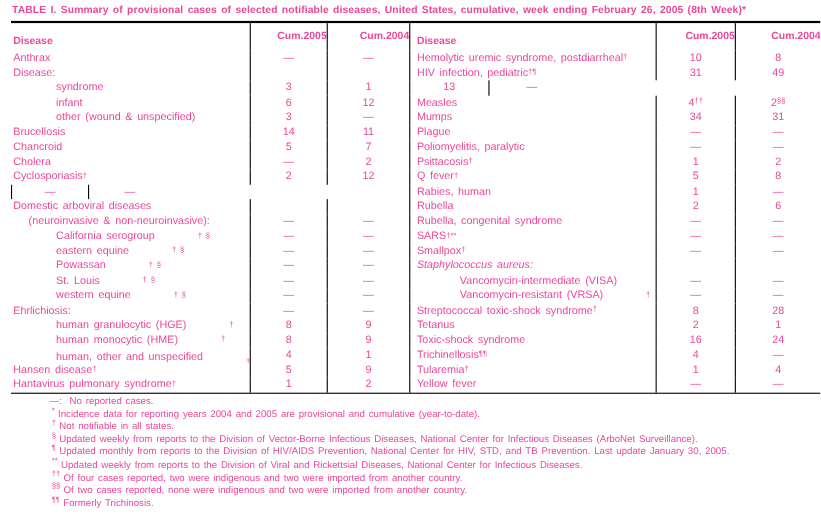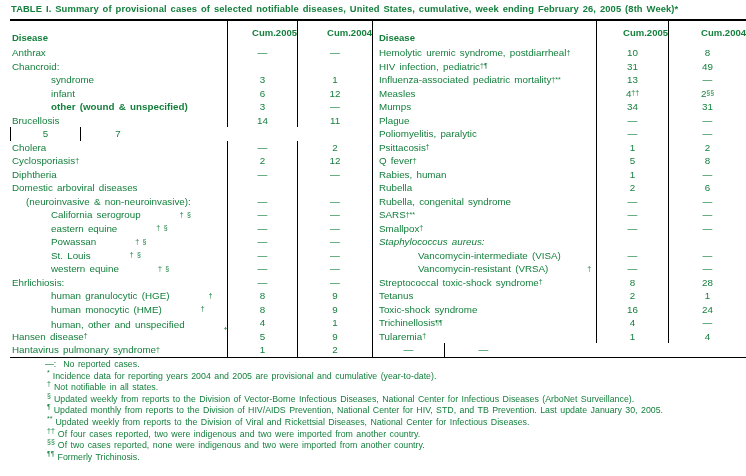--- a/index.html
+++ b/index.html
@@ -1,17 +1,17 @@
 <!DOCTYPE html>
 <html><head>
 <meta charset="utf-8">
 <style>
   html,body{margin:0;padding:0;background:#fff;}
   .page{position:relative;width:746px;height:476px;background:#ffffff;
-        font-family:"Liberation Sans",sans-serif;color:#15803d;overflow:hidden;}
+        font-family:"Liberation Sans",sans-serif;color:#ec4899;overflow:hidden;}
   .title{position:absolute;left:11px;top:3px;font-size:9.4px;font-weight:bold;
          white-space:nowrap;word-spacing:1.2px;letter-spacing:0.1px;}
   .table{position:absolute;left:10px;top:19px;width:736px;display:flex;
          border-top:2px solid #000;border-bottom:1.5px solid #000;}
   .half{display:flex;flex-direction:column;}
   .row{display:flex;height:13.5px;font-size:9.8px;word-spacing:1.5px;white-space:nowrap;}
   .cell{box-sizing:border-box;display:flex;align-items:center;height:100%;overflow:hidden;}
   .c-v1,.c-v2{border-left:1px solid #000;justify-content:center;}
   .left  .c-label{width:217px;padding-left:2px;}
   .left  .c-v1{width:70px;}
@@ -59,21 +59,21 @@
             </div>
             <div class="cell c-v1">
               <span>—</span>
             </div>
             <div class="cell c-v2">
               <span>—</span>
             </div>
           </div>
           <div class="row">
             <div class="cell c-label">
-              <span>Chancroid:</span>
+              <span>Disease:</span>
             </div>
             <div class="cell c-v1">
               <span></span>
             </div>
             <div class="cell c-v2">
               <span></span>
             </div>
           </div>
           <div class="row">
             <div class="cell c-label" style="text-indent: 39px;">
@@ -91,21 +91,21 @@
               <span>infant</span>
             </div>
             <div class="cell c-v1">
               <span>6</span>
             </div>
             <div class="cell c-v2">
               <span>12</span>
             </div>
           </div>
           <div class="row">
-            <div class="cell c-label" style="text-indent: 39px; font-weight: bold;">
+            <div class="cell c-label" style="text-indent: 39px;">
               <span>other (wound &amp; unspecified)</span>
             </div>
             <div class="cell c-v1">
               <span>3</span>
             </div>
             <div class="cell c-v2">
               <span>—</span>
             </div>
           </div>
           <div class="row">
@@ -113,20 +113,23 @@
               <span>Brucellosis</span>
             </div>
             <div class="cell c-v1">
               <span>14</span>
             </div>
             <div class="cell c-v2">
               <span>11</span>
             </div>
           </div>
           <div class="row">
+            <div class="cell c-label">
+              <span>Chancroid</span>
+            </div>
             <div class="cell c-v1">
               <span>5</span>
             </div>
             <div class="cell c-v2">
               <span>7</span>
             </div>
           </div>
           <div class="row">
             <div class="cell c-label">
               <span>Cholera</span>
@@ -144,23 +147,20 @@
               <sup>†</sup>
             </div>
             <div class="cell c-v1">
               <span>2</span>
             </div>
             <div class="cell c-v2">
               <span>12</span>
             </div>
           </div>
           <div class="row">
-            <div class="cell c-label">
-              <span>Diphtheria</span>
-            </div>
             <div class="cell c-v1">
               <span>—</span>
             </div>
             <div class="cell c-v2">
               <span>—</span>
             </div>
           </div>
           <div class="row">
             <div class="cell c-label">
               <span>Domestic arboviral diseases</span>
@@ -349,24 +349,20 @@
               <sup>†¶</sup>
             </div>
             <div class="cell c-v1">
               <span>31</span>
             </div>
             <div class="cell c-v2">
               <span>49</span>
             </div>
           </div>
           <div class="row">
-            <div class="cell c-label">
-              <span>Influenza-associated pediatric mortality</span>
-              <sup>†**</sup>
-            </div>
             <div class="cell c-v1">
               <span>13</span>
             </div>
             <div class="cell c-v2">
               <span>—</span>
             </div>
           </div>
           <div class="row">
             <div class="cell c-label">
               <span>Measles</span>
@@ -581,20 +577,23 @@
               <sup>†</sup>
             </div>
             <div class="cell c-v1">
               <span>1</span>
             </div>
             <div class="cell c-v2">
               <span>4</span>
             </div>
           </div>
           <div class="row">
+            <div class="cell c-label">
+              <span>Yellow fever</span>
+            </div>
             <div class="cell c-v1">
               <span>—</span>
             </div>
             <div class="cell c-v2">
               <span>—</span>
             </div>
           </div>
         </div>
     </div>
   </div>

